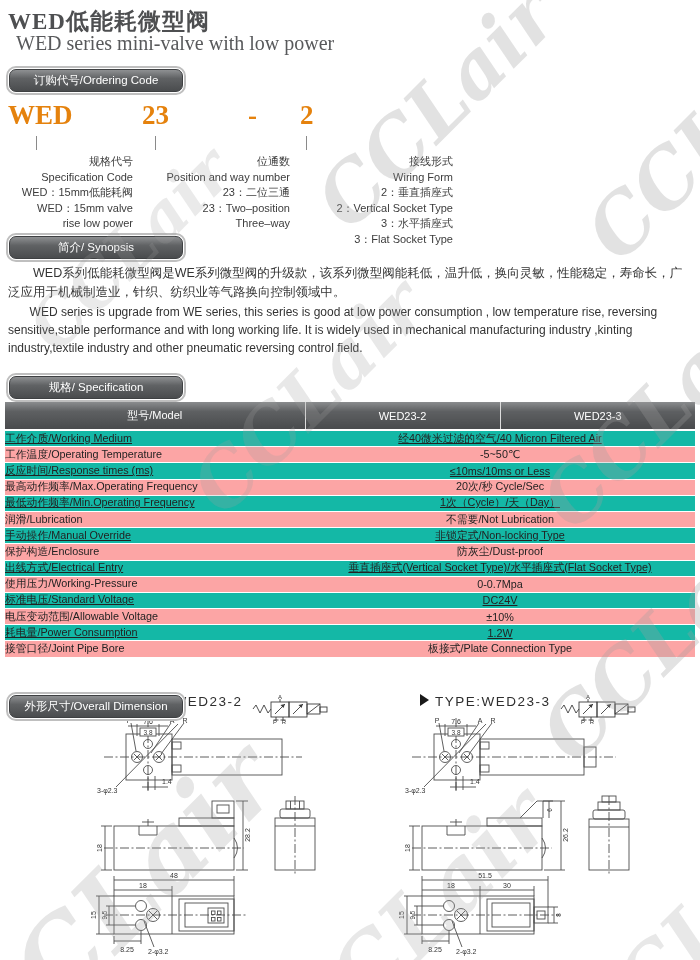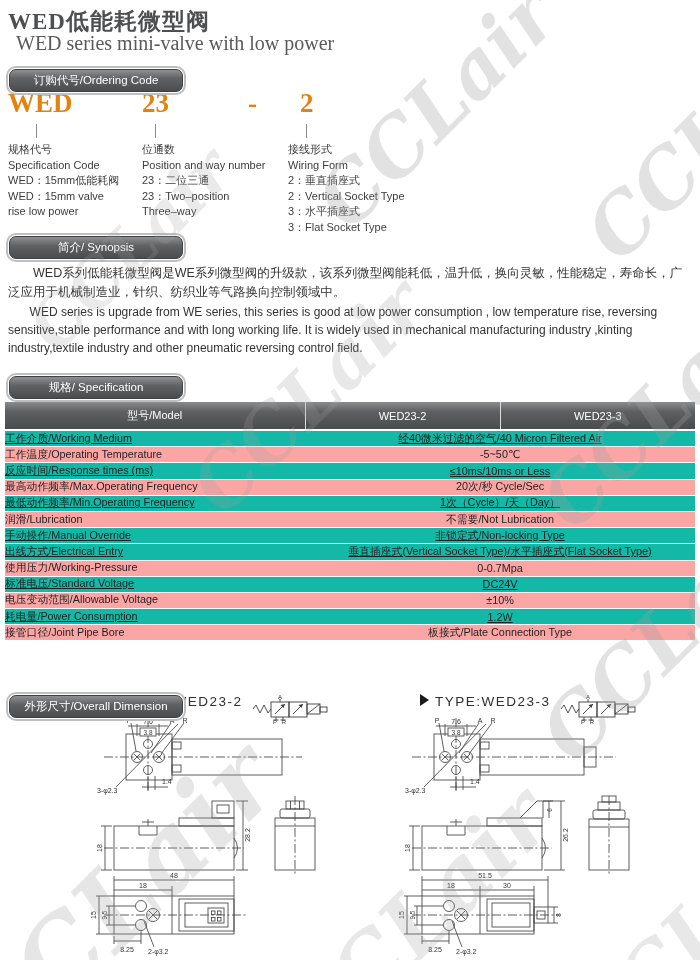--- a/index.html
+++ b/index.html
@@ -17,21 +17,21 @@
   .title-en{position:absolute;left:16px;top:32px;font-family:"Liberation Serif","DejaVu Serif",serif;
             font-weight:normal;font-size:20px;color:#58595b;}
 
   
   .badge{position:absolute;left:6px;border:2px solid #bfbfbf;border-radius:10px;background:#fff;padding:1px;z-index:5;}
   .badge-inner{min-width:148px;text-align:center;border:1px solid #3e4042;border-radius:7px;
     background:linear-gradient(180deg,#8e9092 0%,#606264 40%,#4a4c4e 100%);
     color:#fff;font-size:11.5px;padding:3px 12px;white-space:nowrap;}
 
   
-  .ord{position:absolute;left:0;top:84px;width:612px;height:136px;z-index:2;}
+  .ord{position:absolute;left:0;top:96px;width:612px;height:136px;z-index:2;text-align:right;}
   .code{position:absolute;top:4px;font-family:"Liberation Serif","DejaVu Serif",serif;
         font-weight:bold;font-size:27px;color:#e5820d;}
   .tick{position:absolute;top:40px;width:1px;height:14px;background:#8a8a8a;}
   .ord-col{position:absolute;top:58px;font-size:11px;color:#3c3c3c;line-height:15.5px;}
 
   
   .syn-zh{position:absolute;left:8px;top:264px;width:686px;font-size:12.5px;color:#333;
           line-height:1.55;text-indent:2em;z-index:2;}
   .syn-en{position:absolute;left:8px;top:303px;width:686px;font-size:12px;color:#333;
           line-height:1.5;text-indent:1.8em;z-index:2;}
@@ -160,20 +160,24 @@
           <td class="lbl">最低动作频率/Min.Operating Frequency</td>
           <td class="val" colspan="2">1次（Cycle）/天（Day）</td>
         </tr>
       <tr class="even">
           <td class="lbl">润滑/Lubrication</td>
           <td class="val" colspan="2">不需要/Not Lubrication</td>
         </tr>
       <tr class="odd">
           <td class="lbl">手动操作/Manual Override</td>
           <td class="val" colspan="2">非锁定式/Non-locking Type</td>
+        </tr>
+      <tr class="even">
+          <td class="lbl">保护构造/Enclosure</td>
+          <td class="val" colspan="2">防灰尘/Dust-proof</td>
         </tr>
       <tr class="odd">
           <td class="lbl">出线方式/Electrical Entry</td>
           <td class="val" colspan="2">垂直插座式(Vertical Socket Type)/水平插座式(Flat Socket Type)</td>
         </tr>
       <tr class="even">
           <td class="lbl">使用压力/Working-Pressure</td>
           <td class="val" colspan="2">0-0.7Mpa</td>
         </tr>
       <tr class="odd">

